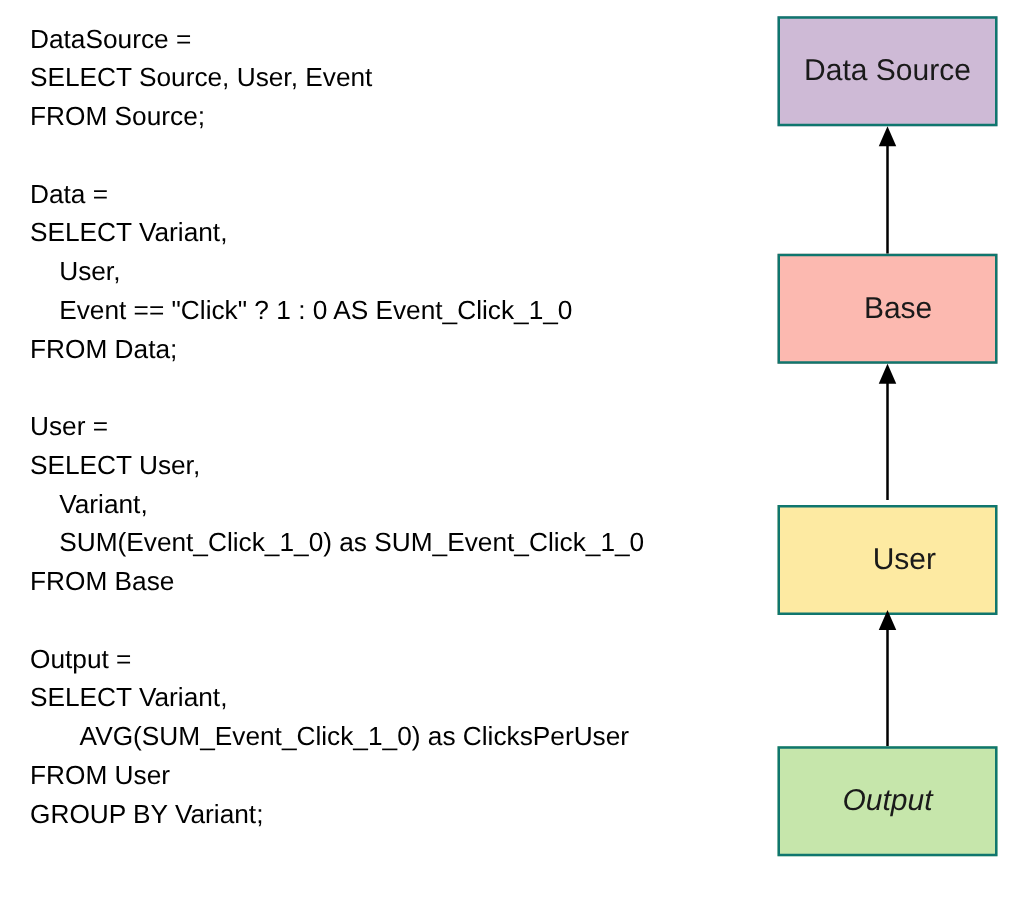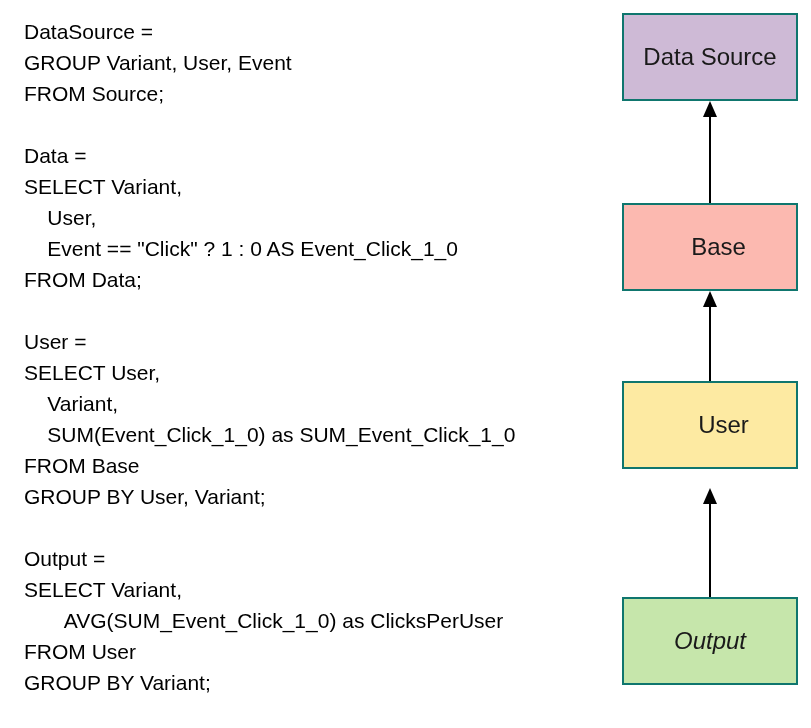--- a/index.html
+++ b/index.html
@@ -49,21 +49,21 @@
     box-sizing: border-box;
     border: 2px solid #0f766e;
     display: flex;
     align-items: center;
     justify-content: center;
     font-size: 24px;
     color: #1a1a1a;
   }
   .node-data-source { top: 13px; }
   .node-base        { top: 203px; padding-left: 17px; }
-  .node-user        { top: 381px; padding-left: 27px; }
+  .node-user        { top: 404px; padding-left: 27px; }
   .node-output      { top: 597px; }
 
   .arrow {
     position: absolute;
     left: 87px;
     width: 2px;
   }
   .arrow-1 { top: 101px; height: 102px; }
   .arrow-2 { top: 291px; height: 109px; }
   .arrow-3 { top: 488px; height: 109px; }
@@ -90,39 +90,38 @@
 </style>
 </head>
 <body>
 
 <div class="canvas">
 
   <div class="code-panel">
 
     <div class="code-section">
       <div class="code-line">DataSource =</div>
-      <div class="code-line">GROUP Variant, User, Event</div>
+      <div class="code-line">SELECT Source, User, Event</div>
       <div class="code-line">FROM Source;</div>
     </div>
 
     <div class="code-section">
       <div class="code-line">Data =</div>
       <div class="code-line">SELECT Variant,</div>
       <div class="code-line">    User,</div>
       <div class="code-line">    Event == "Click" ? 1 : 0 AS Event_Click_1_0</div>
       <div class="code-line">FROM Data;</div>
     </div>
 
     <div class="code-section">
       <div class="code-line">User =</div>
       <div class="code-line">SELECT User,</div>
       <div class="code-line">    Variant,</div>
       <div class="code-line">    SUM(Event_Click_1_0) as SUM_Event_Click_1_0</div>
       <div class="code-line">FROM Base</div>
-      <div class="code-line">GROUP BY User, Variant;</div>
     </div>
 
     <div class="code-section">
       <div class="code-line">Output =</div>
       <div class="code-line">SELECT Variant,</div>
       <div class="code-line">       AVG(SUM_Event_Click_1_0) as ClicksPerUser</div>
       <div class="code-line">FROM User</div>
       <div class="code-line">GROUP BY Variant;</div>
     </div>
 

